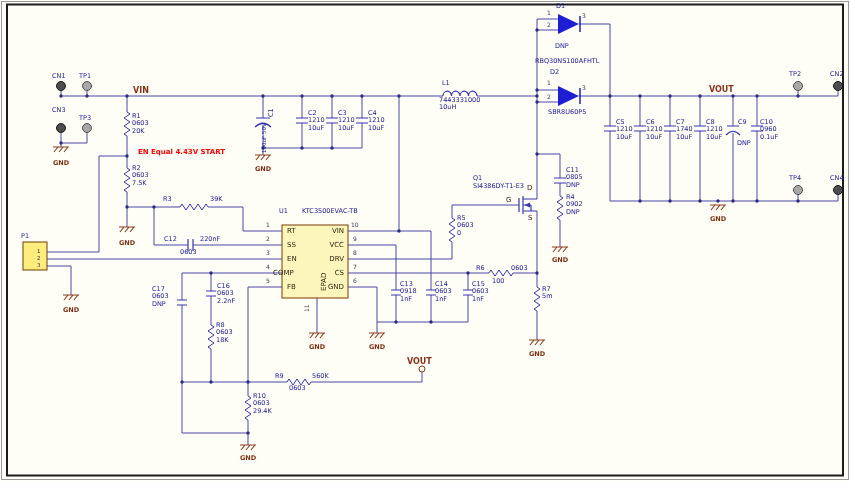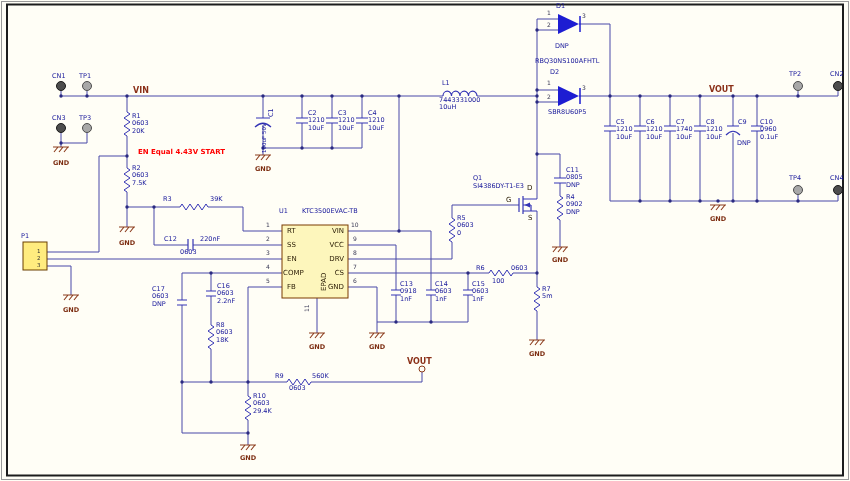--- a/index.html
+++ b/index.html
@@ -194,21 +194,21 @@
   <rect x="23" y="242" width="24" height="28" fill="#ffec7f" stroke="#6b3e00" stroke-width="1"></rect>
 </svg>
 
 <div class="lbl net" style="left:133px;top:86px">VIN</div>
 <div class="lbl net" style="left:709px;top:85px">VOUT</div>
 <div class="lbl net" style="left:407px;top:357px">VOUT</div>
 <div class="lbl note" style="left:138px;top:148px">EN Equal 4.43V START</div>
 
 <div class="lbl" style="left:52px;top:73px">CN1</div>
 <div class="lbl" style="left:79px;top:73px">TP1</div>
-<div class="lbl" style="left:52px;top:115px">CN3</div>
+<div class="lbl" style="left:52px;top:107px">CN3</div>
 <div class="lbl" style="left:79px;top:115px">TP3</div>
 <div class="lbl" style="left:789px;top:71px">TP2</div>
 <div class="lbl" style="left:830px;top:71px">CN2</div>
 <div class="lbl" style="left:789px;top:175px">TP4</div>
 <div class="lbl" style="left:830px;top:175px">CN4</div>
 
 <div class="lbl gndt" style="left:48px;top:160px">GND</div>
 <div class="lbl gndt" style="left:114px;top:240px">GND</div>
 <div class="lbl gndt" style="left:58px;top:307px">GND</div>
 <div class="lbl gndt" style="left:250px;top:166px">GND</div>
@@ -318,21 +318,21 @@
 <div class="lbl" style="left:473px;top:183px">SI4386DY-T1-E3</div>
 <div class="lbl pname" style="left:527px;top:184px">D</div>
 <div class="lbl pname" style="left:506px;top:196px">G</div>
 <div class="lbl pname" style="left:528px;top:214px">S</div>
 
 <div class="lbl" style="left:279px;top:208px">U1</div>
 <div class="lbl" style="left:302px;top:208px">KTC3500EVAC-TB</div>
 <div class="lbl pname" style="left:287px;top:227px">RT</div>
 <div class="lbl pname" style="left:287px;top:241px">SS</div>
 <div class="lbl pname" style="left:287px;top:255px">EN</div>
-<div class="lbl pname" style="left:283px;top:269px">COMP</div>
+<div class="lbl pname" style="left:273px;top:269px">COMP</div>
 <div class="lbl pname" style="left:287px;top:283px">FB</div>
 <div class="lbl pname pright" style="left:312px;top:227px">VIN</div>
 <div class="lbl pname pright" style="left:312px;top:241px">VCC</div>
 <div class="lbl pname pright" style="left:312px;top:255px">DRV</div>
 <div class="lbl pname pright" style="left:312px;top:269px">CS</div>
 <div class="lbl pname pright" style="left:312px;top:283px">GND</div>
 <div class="lbl pname rot" style="left:320px;top:291px">EPAD</div>
 <div class="lbl pnum rot" style="left:304px;top:312px">11</div>
 <div class="lbl pnum" style="left:266px;top:222px">1</div>
 <div class="lbl pnum" style="left:266px;top:236px">2</div>

